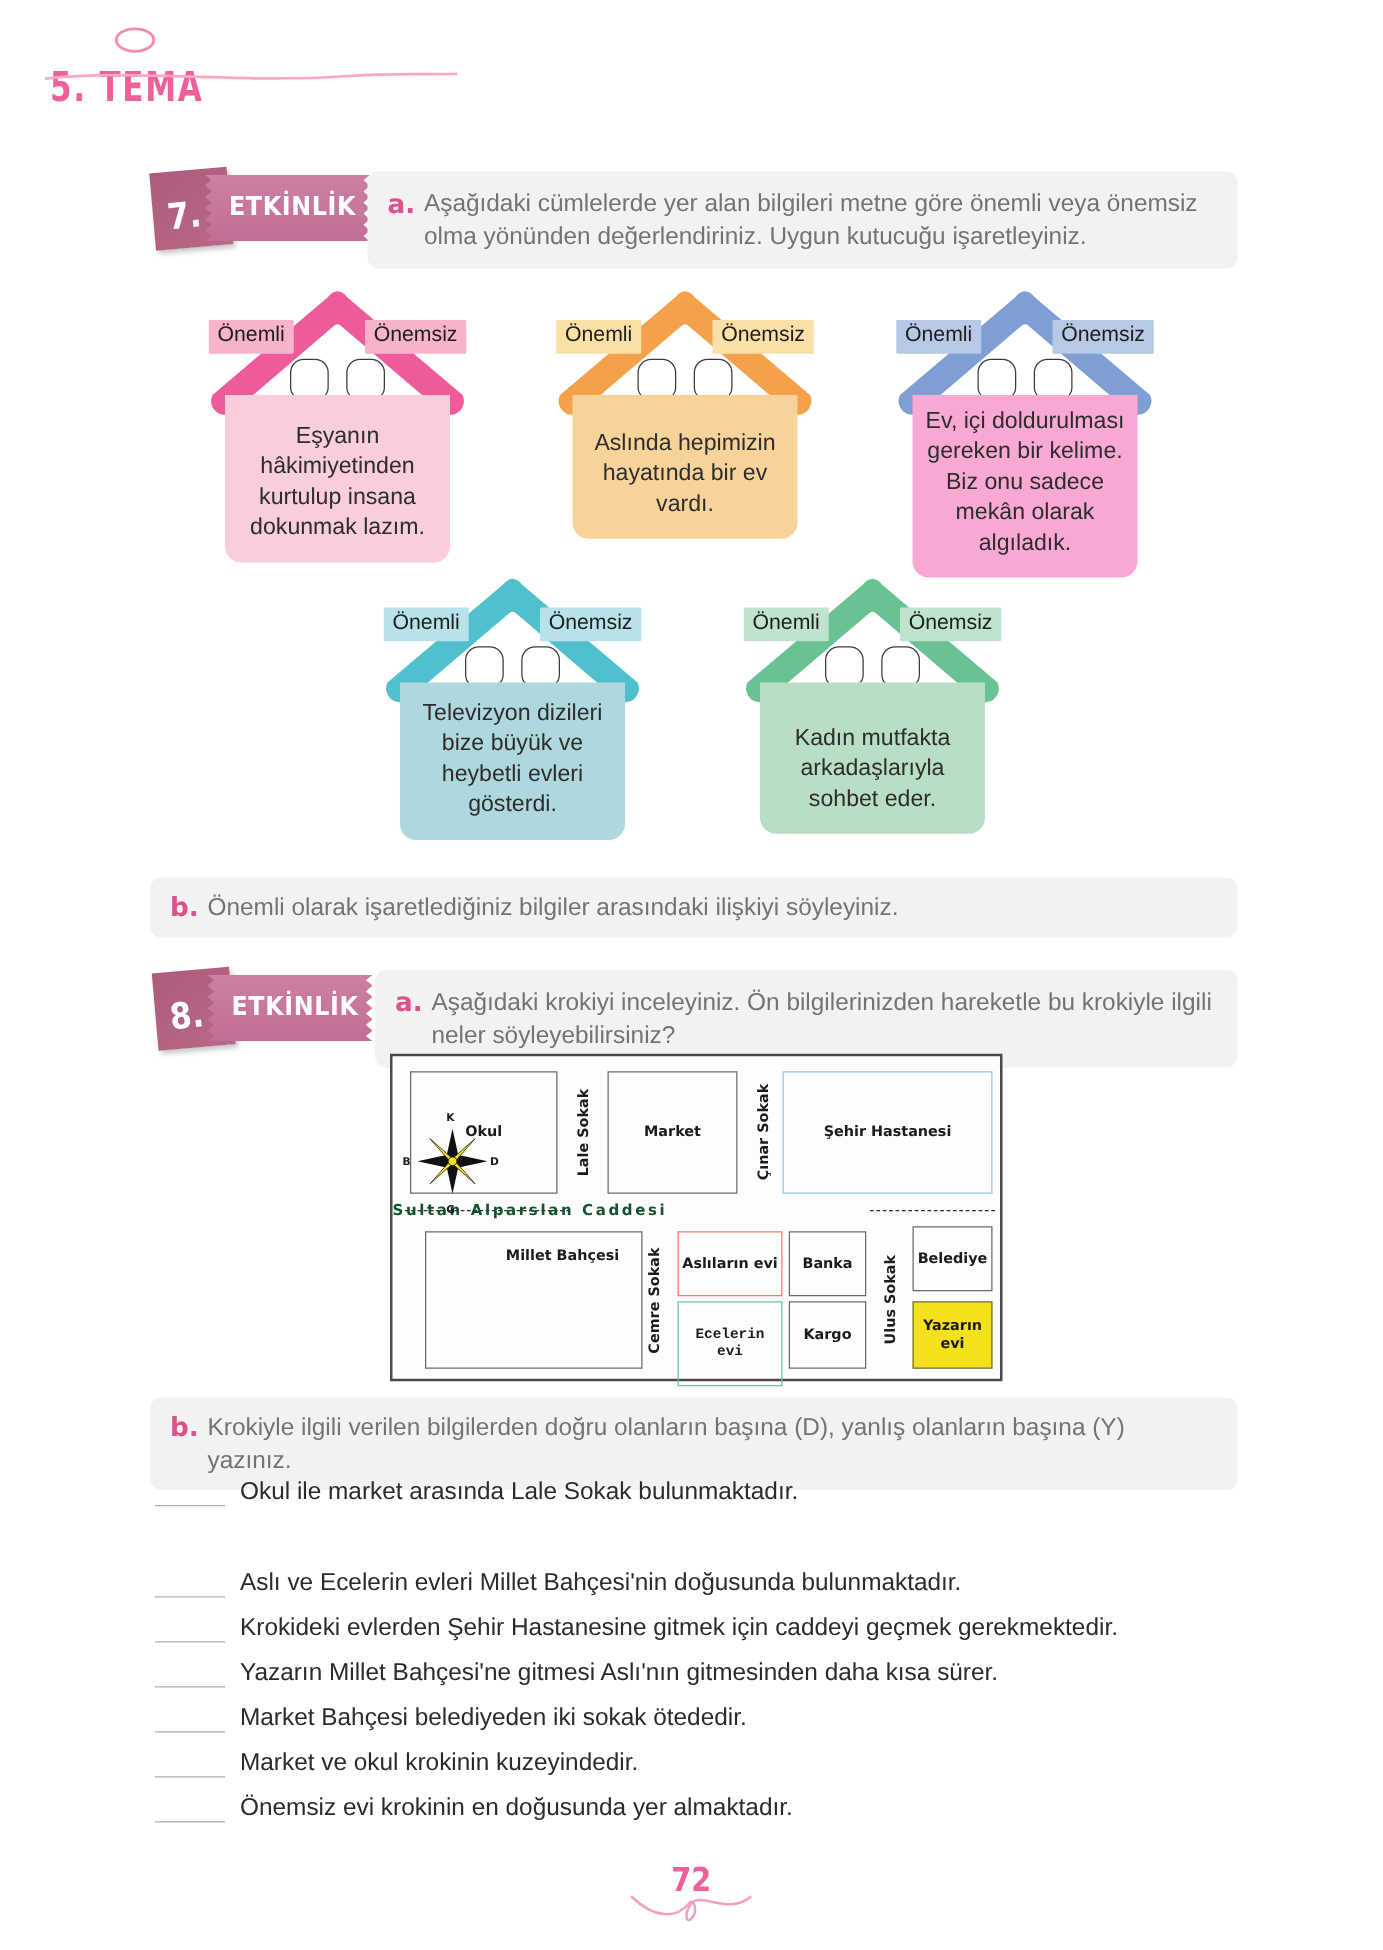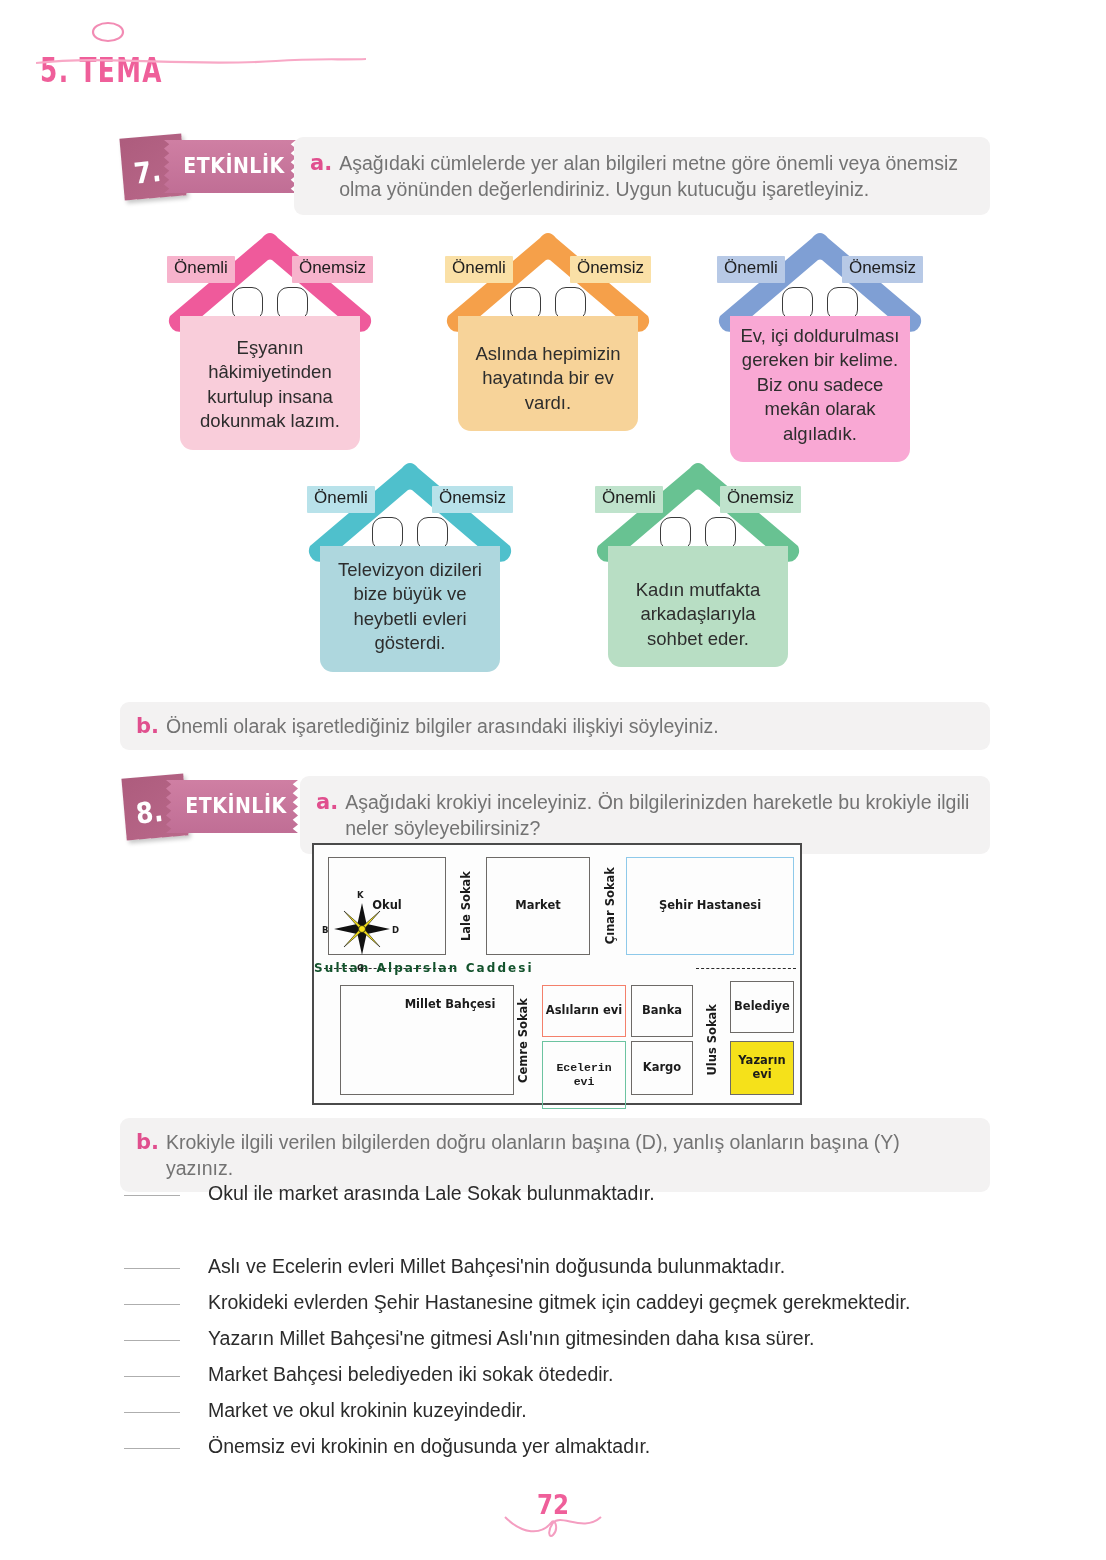--- a/index.html
+++ b/index.html
@@ -118,21 +118,21 @@
     font-family: "DejaVu Sans", sans-serif; line-height: 26px;
   }
   .compass { position: absolute; left: 8px; top: 48px; width: 80px; height: 72px; }
   .cdir {
     position: absolute; font-size: 8.5px; font-weight: 700; color: #1b1b1b;
     font-family: "DejaVu Sans", sans-serif;
   }
 
   
   .stmt {
-    position: absolute; left: 124px; display: flex; align-items: flex-start; gap: 28px;
+    position: absolute; left: 124px; display: flex; align-items: flex-end; gap: 12px;
   }
   .blank {
     display: inline-block; width: 56px; border-bottom: 1.8px solid #aeaeae;
     height: 14px; flex: none;
   }
   .stmt-text { font-size: 19.5px; color: #2b2b2b; line-height: 1.2; }
 
   
   .pagenum {
     position: absolute; left: 0; top: 1492px; width: 1106px; text-align: center;

